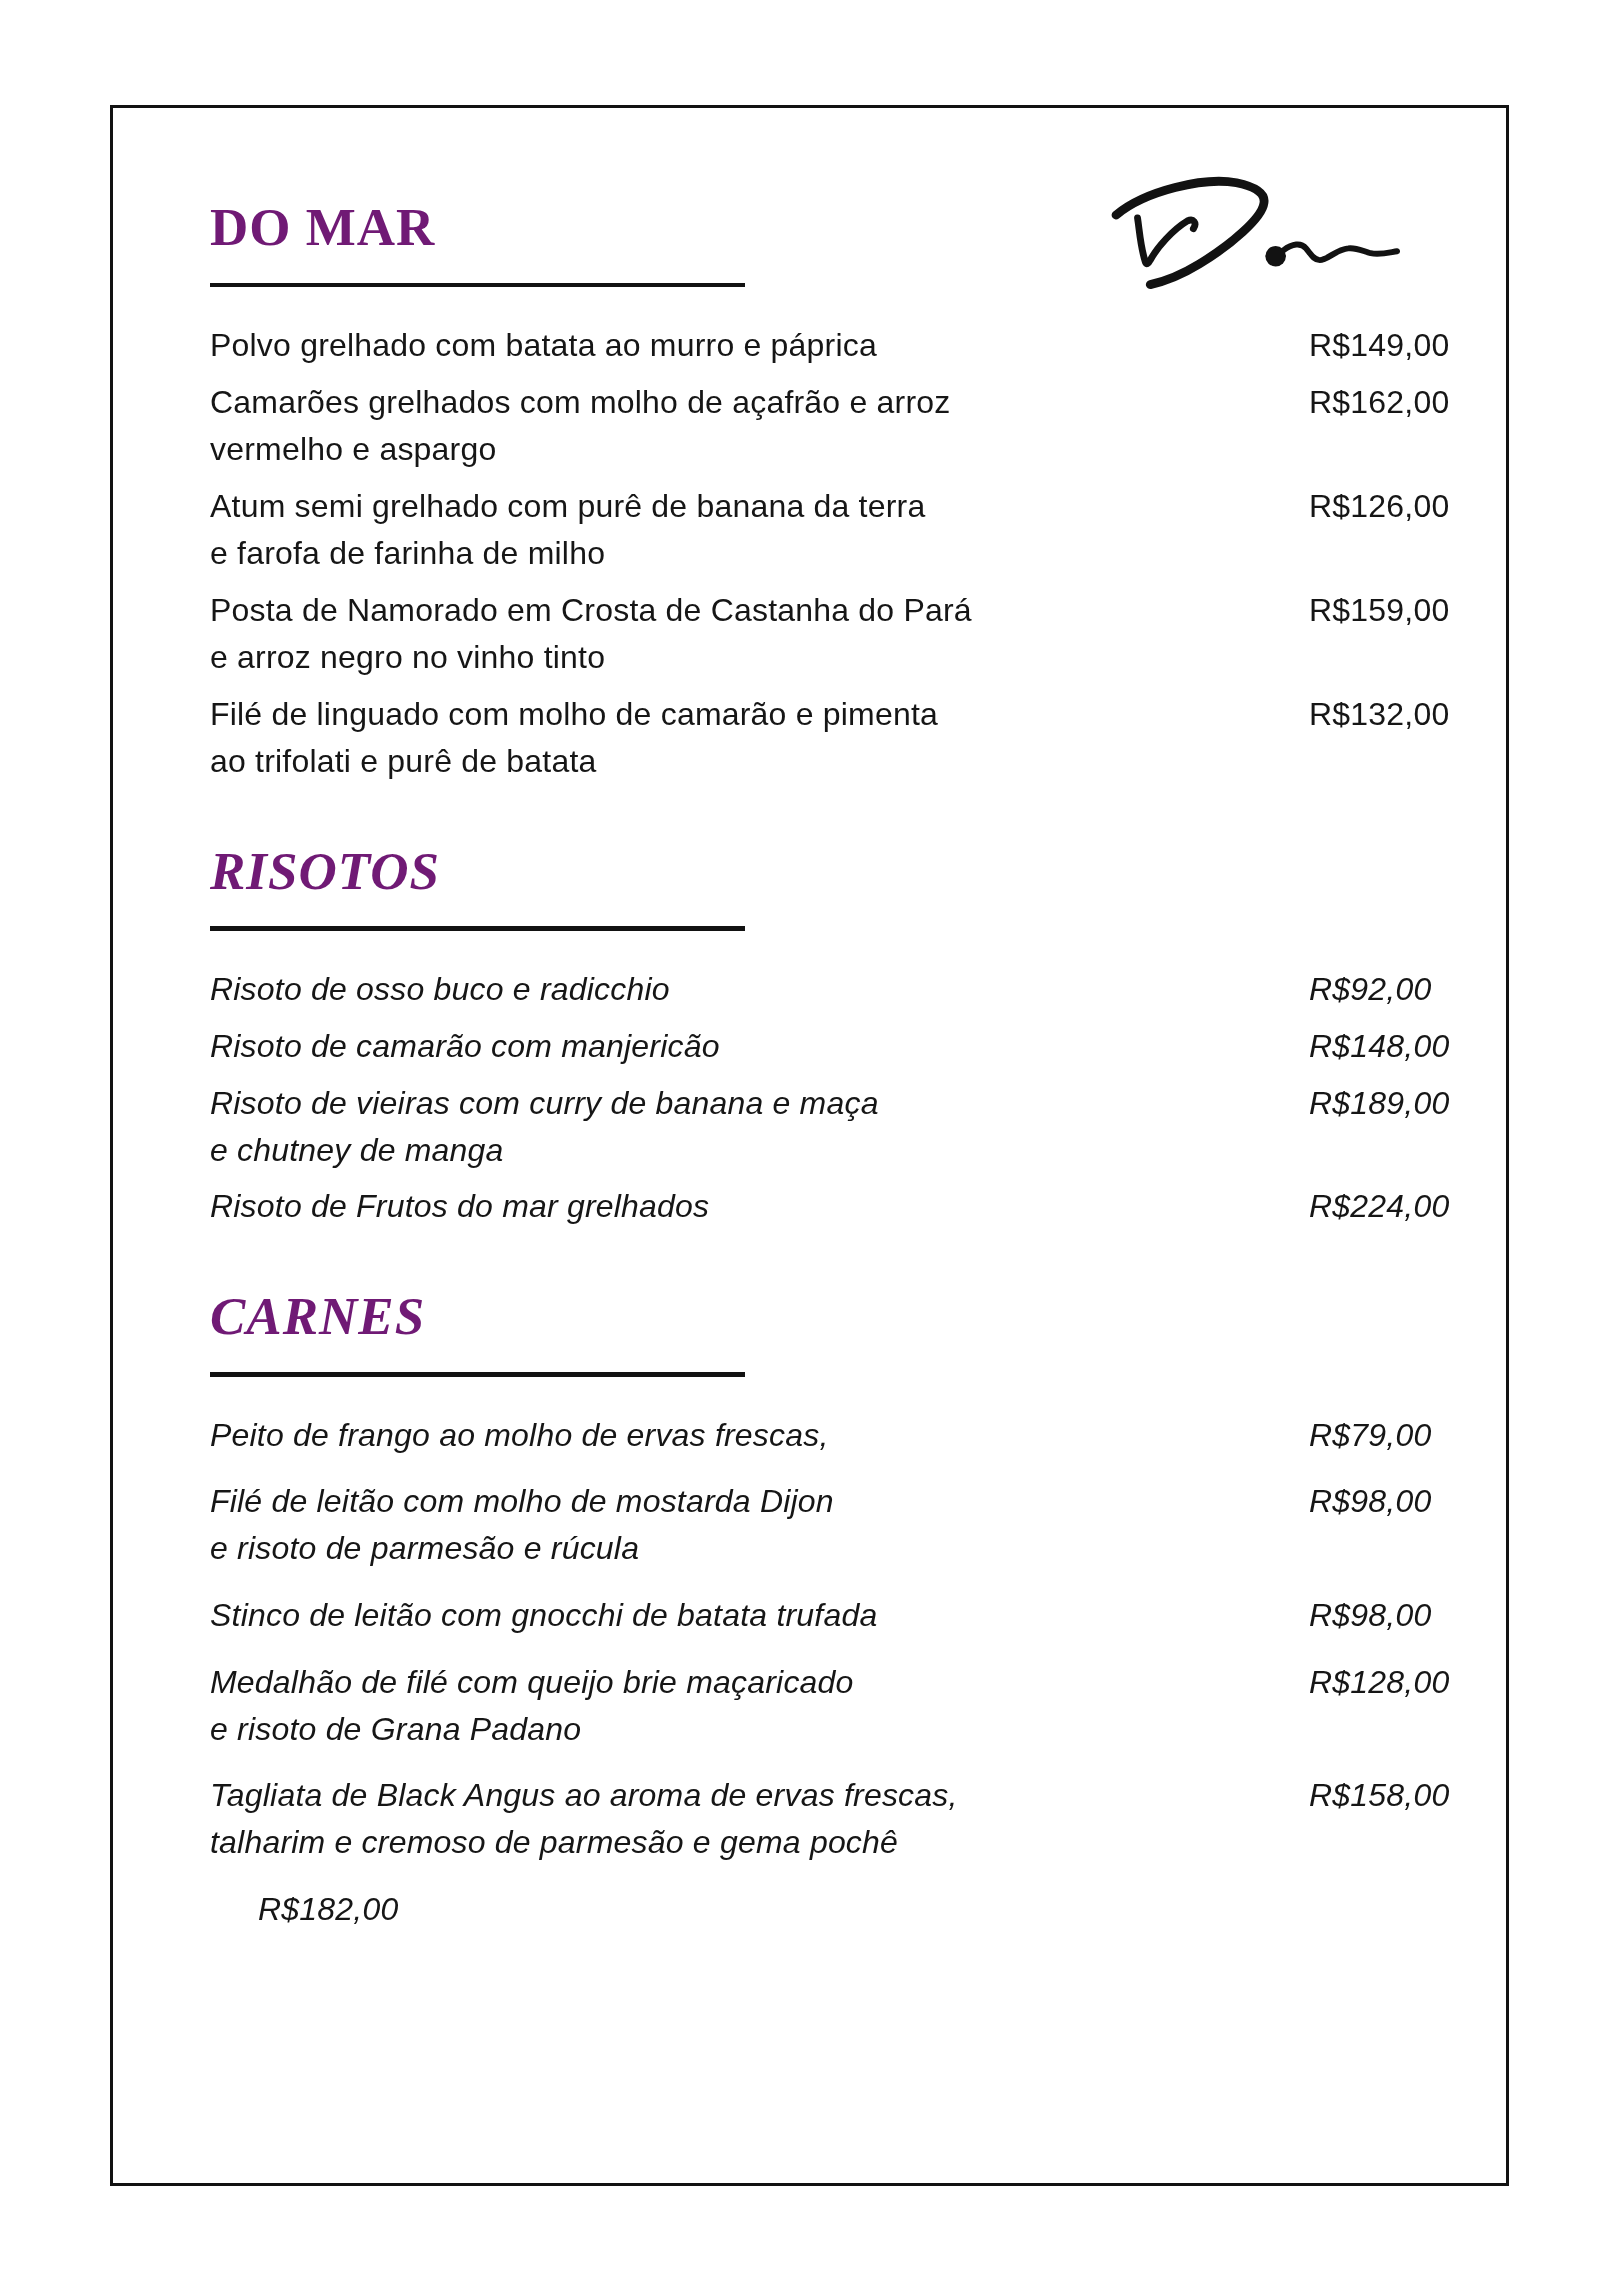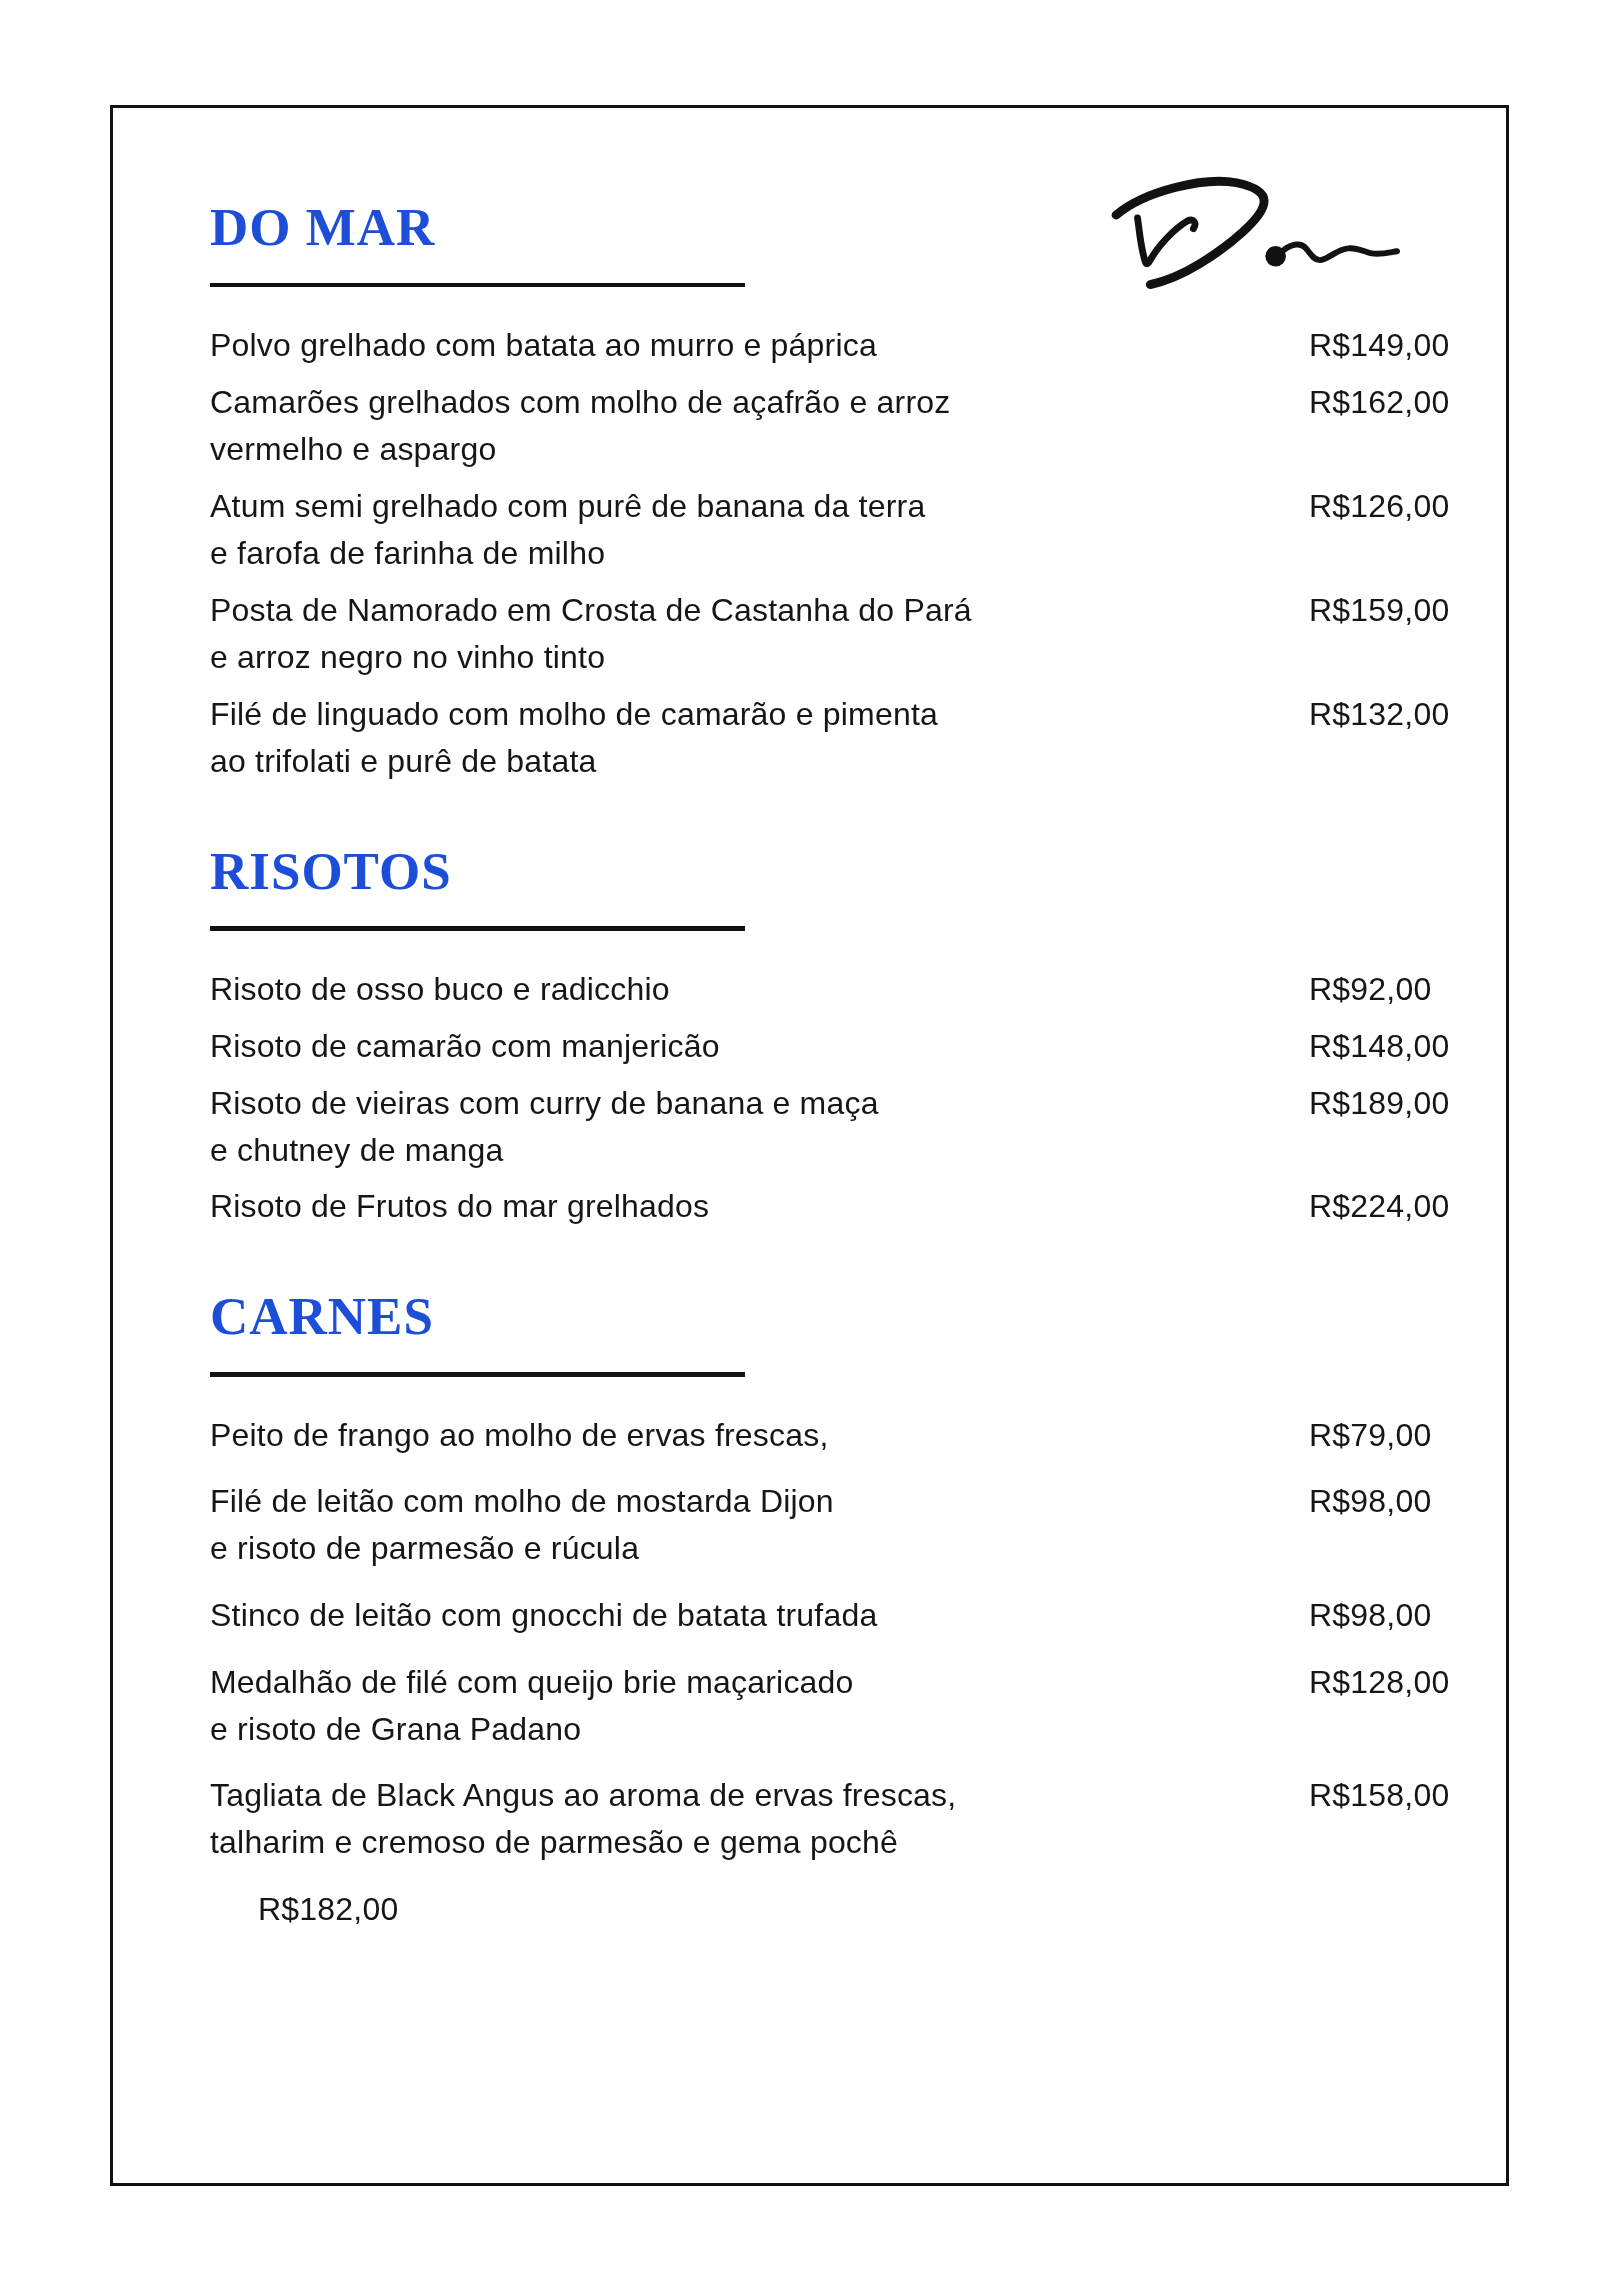--- a/index.html
+++ b/index.html
@@ -21,28 +21,28 @@
   .logo{
     position:absolute;
     left:1106px;top:169px;
     width:306px;height:143px;
   }
   .content{
     position:absolute;
     left:210px;top:196px;
     width:1233px;
   }
-  .section + .section{margin-top:55px;}
+  .section + .section{margin-top:55px;font-style:italic;}
   .section-title{
     font-family:"Liberation Serif",serif;
     font-weight:700;
     font-size:53px;
     line-height:63px;
     letter-spacing:1px;
-    color:#1d4ed8;
+    color:#701a75;
     margin:0;
   }
   .title-rule{
     width:535px;height:4.9px;
     background:#121212;
     border:0;margin:23.5px 0 0 0;
   }
   .items{margin-top:35px;}
   .item{
     display:flex;

